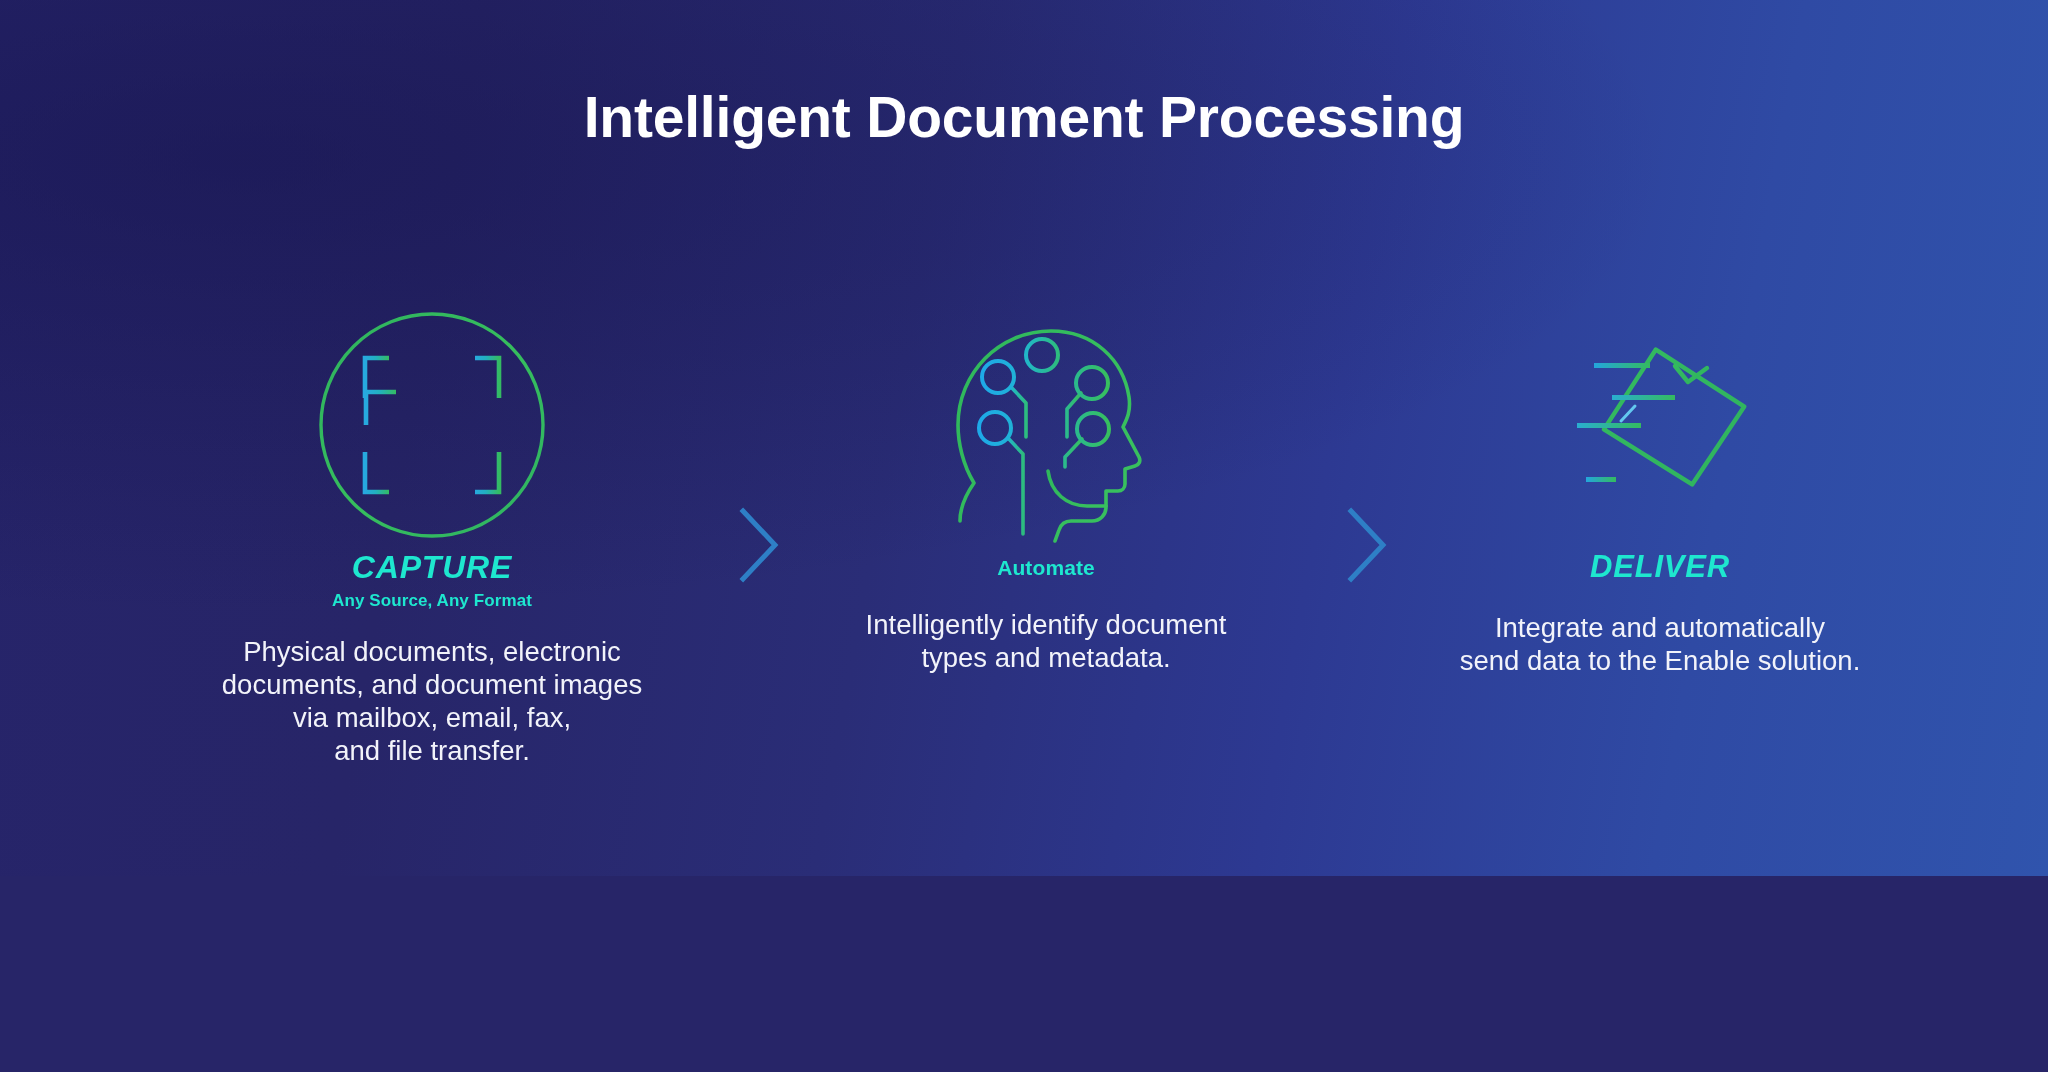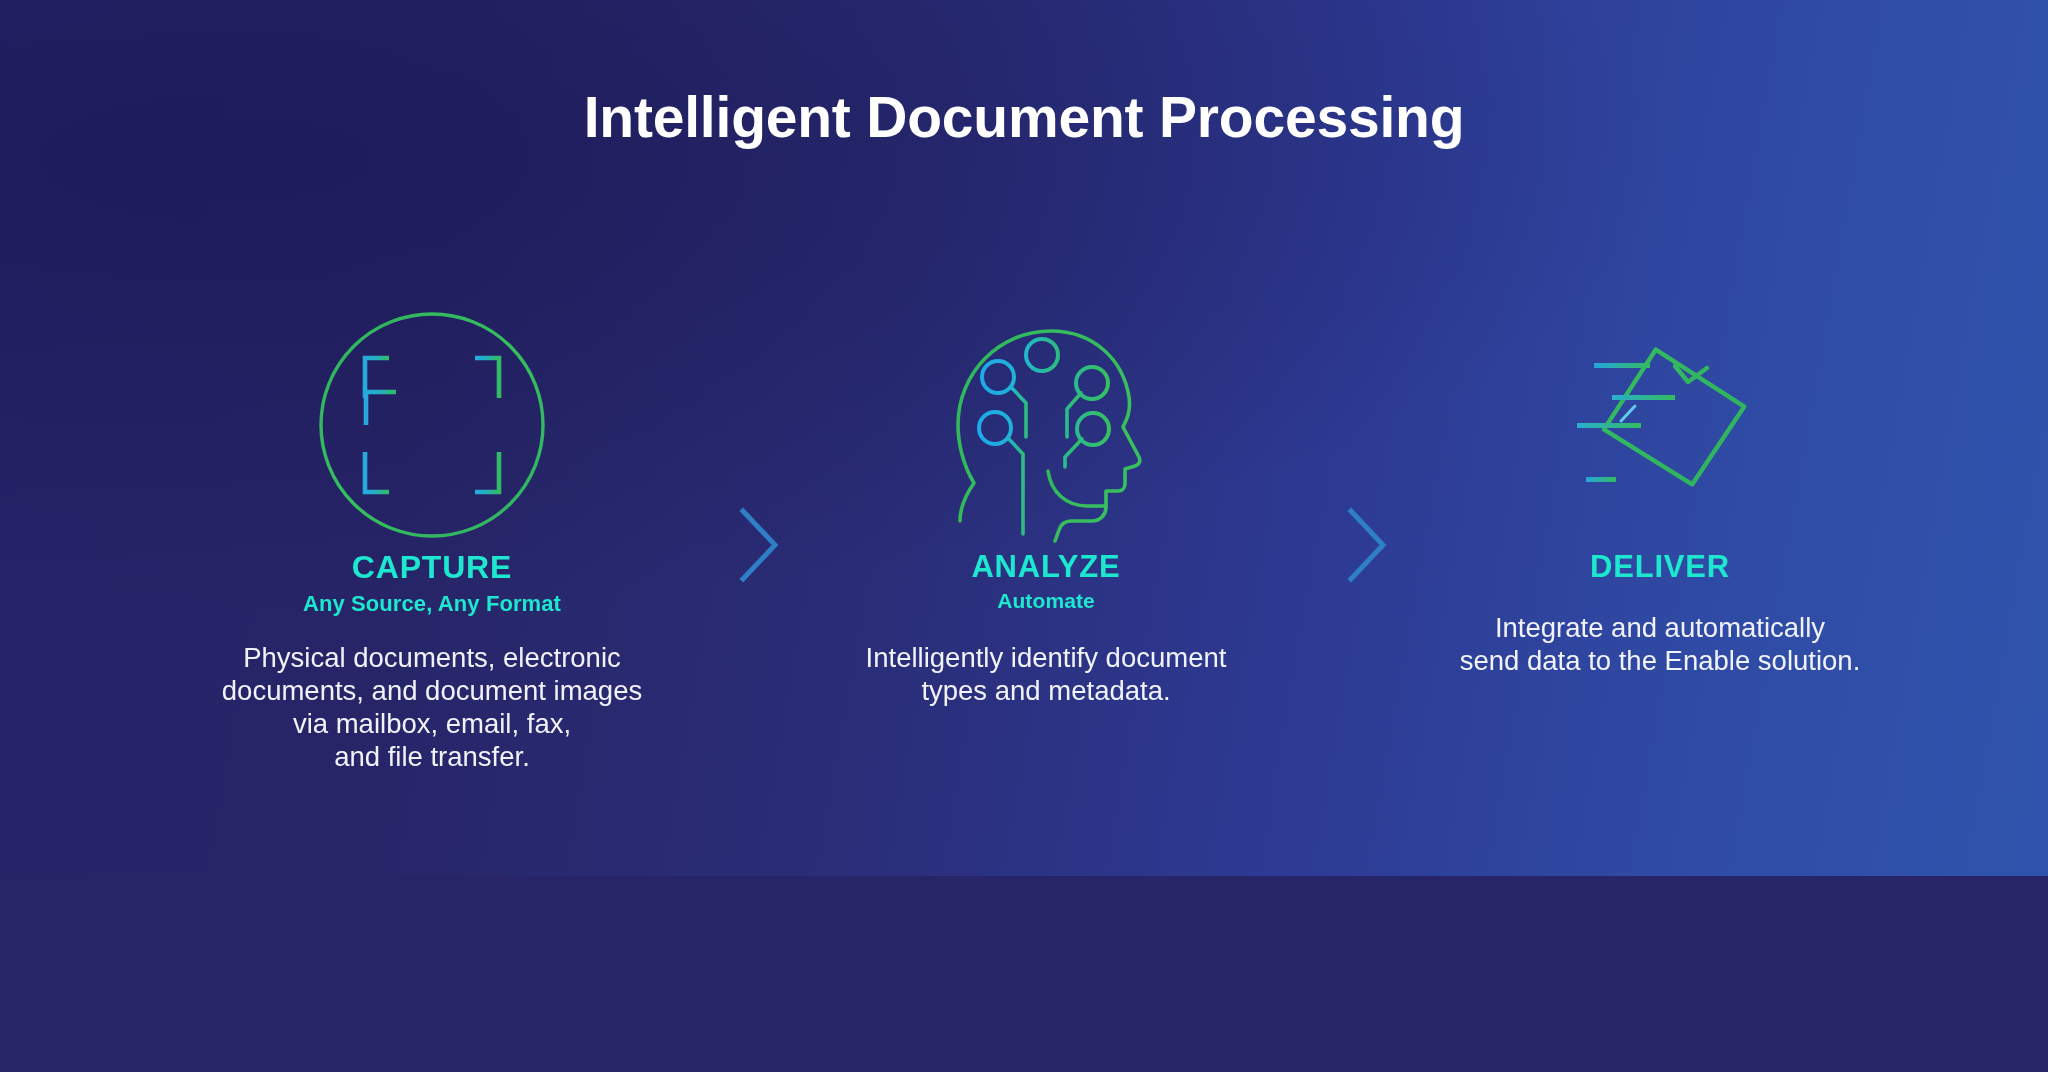--- a/index.html
+++ b/index.html
@@ -80,41 +80,42 @@
     align-items: center;
     justify-content: center;
   }
 
   .heading {
     font-size: 31px;
     font-weight: bold;
     color: #1ee7cf;
     letter-spacing: 0.8px;
     line-height: 1.08;
+    font-style: italic;
   }
   .subheading {
     font-size: 21px;
     font-weight: bold;
     color: #1ee7cf;
     margin-top: 6px;
     letter-spacing: 0.1px;
   }
 
   .body-text {
     margin-top: 28px;
     font-size: 27.5px;
     line-height: 1.20;
     color: #f2f3fa;
     font-weight: 400;
     white-space: pre-line;
     text-align: center;
   }
 
   .step-capture .heading { font-size: 32px; }
-  .step-capture .subheading { font-size: 22px; }
+  .step-capture .subheading { font-size: 17px; }
   .step-capture .body-text { margin-top: 24px; }
 
   
   .chevron {
     position: absolute;
     top: 505px;
     width: 50px;
     height: 80px;
     z-index: 3;
   }
@@ -225,21 +226,20 @@
 
           <path d="M141 124 L124 142 L124 152" fill="none" stroke="url(#gNodeR)" stroke-width="3.6" stroke-linecap="round" stroke-linejoin="round"></path>
 
           <circle cx="101" cy="40" r="16" fill="none" stroke="url(#gNodeM)" stroke-width="4"></circle>
           <circle cx="57" cy="62" r="16" fill="none" stroke="url(#gNodeL)" stroke-width="4"></circle>
           <circle cx="54" cy="113" r="16" fill="none" stroke="url(#gNodeL)" stroke-width="4"></circle>
           <circle cx="151" cy="68" r="16" fill="none" stroke="url(#gNodeR)" stroke-width="4"></circle>
           <circle cx="152" cy="114" r="16" fill="none" stroke="url(#gNodeR)" stroke-width="4"></circle>
         </svg>
       </div>
-      <div class="heading">ANALYZE</div>
       <div class="subheading">Automate</div>
       <div class="body-text">Intelligently identify document
 types and metadata.</div>
     </div>
 
     <div class="step step-deliver">
       <div class="icon-wrap">
         <svg width="210" height="190" viewBox="0 0 210 190">
           <defs>
             <linearGradient id="gEnv" x1="0" y1="0" x2="1" y2="1">

